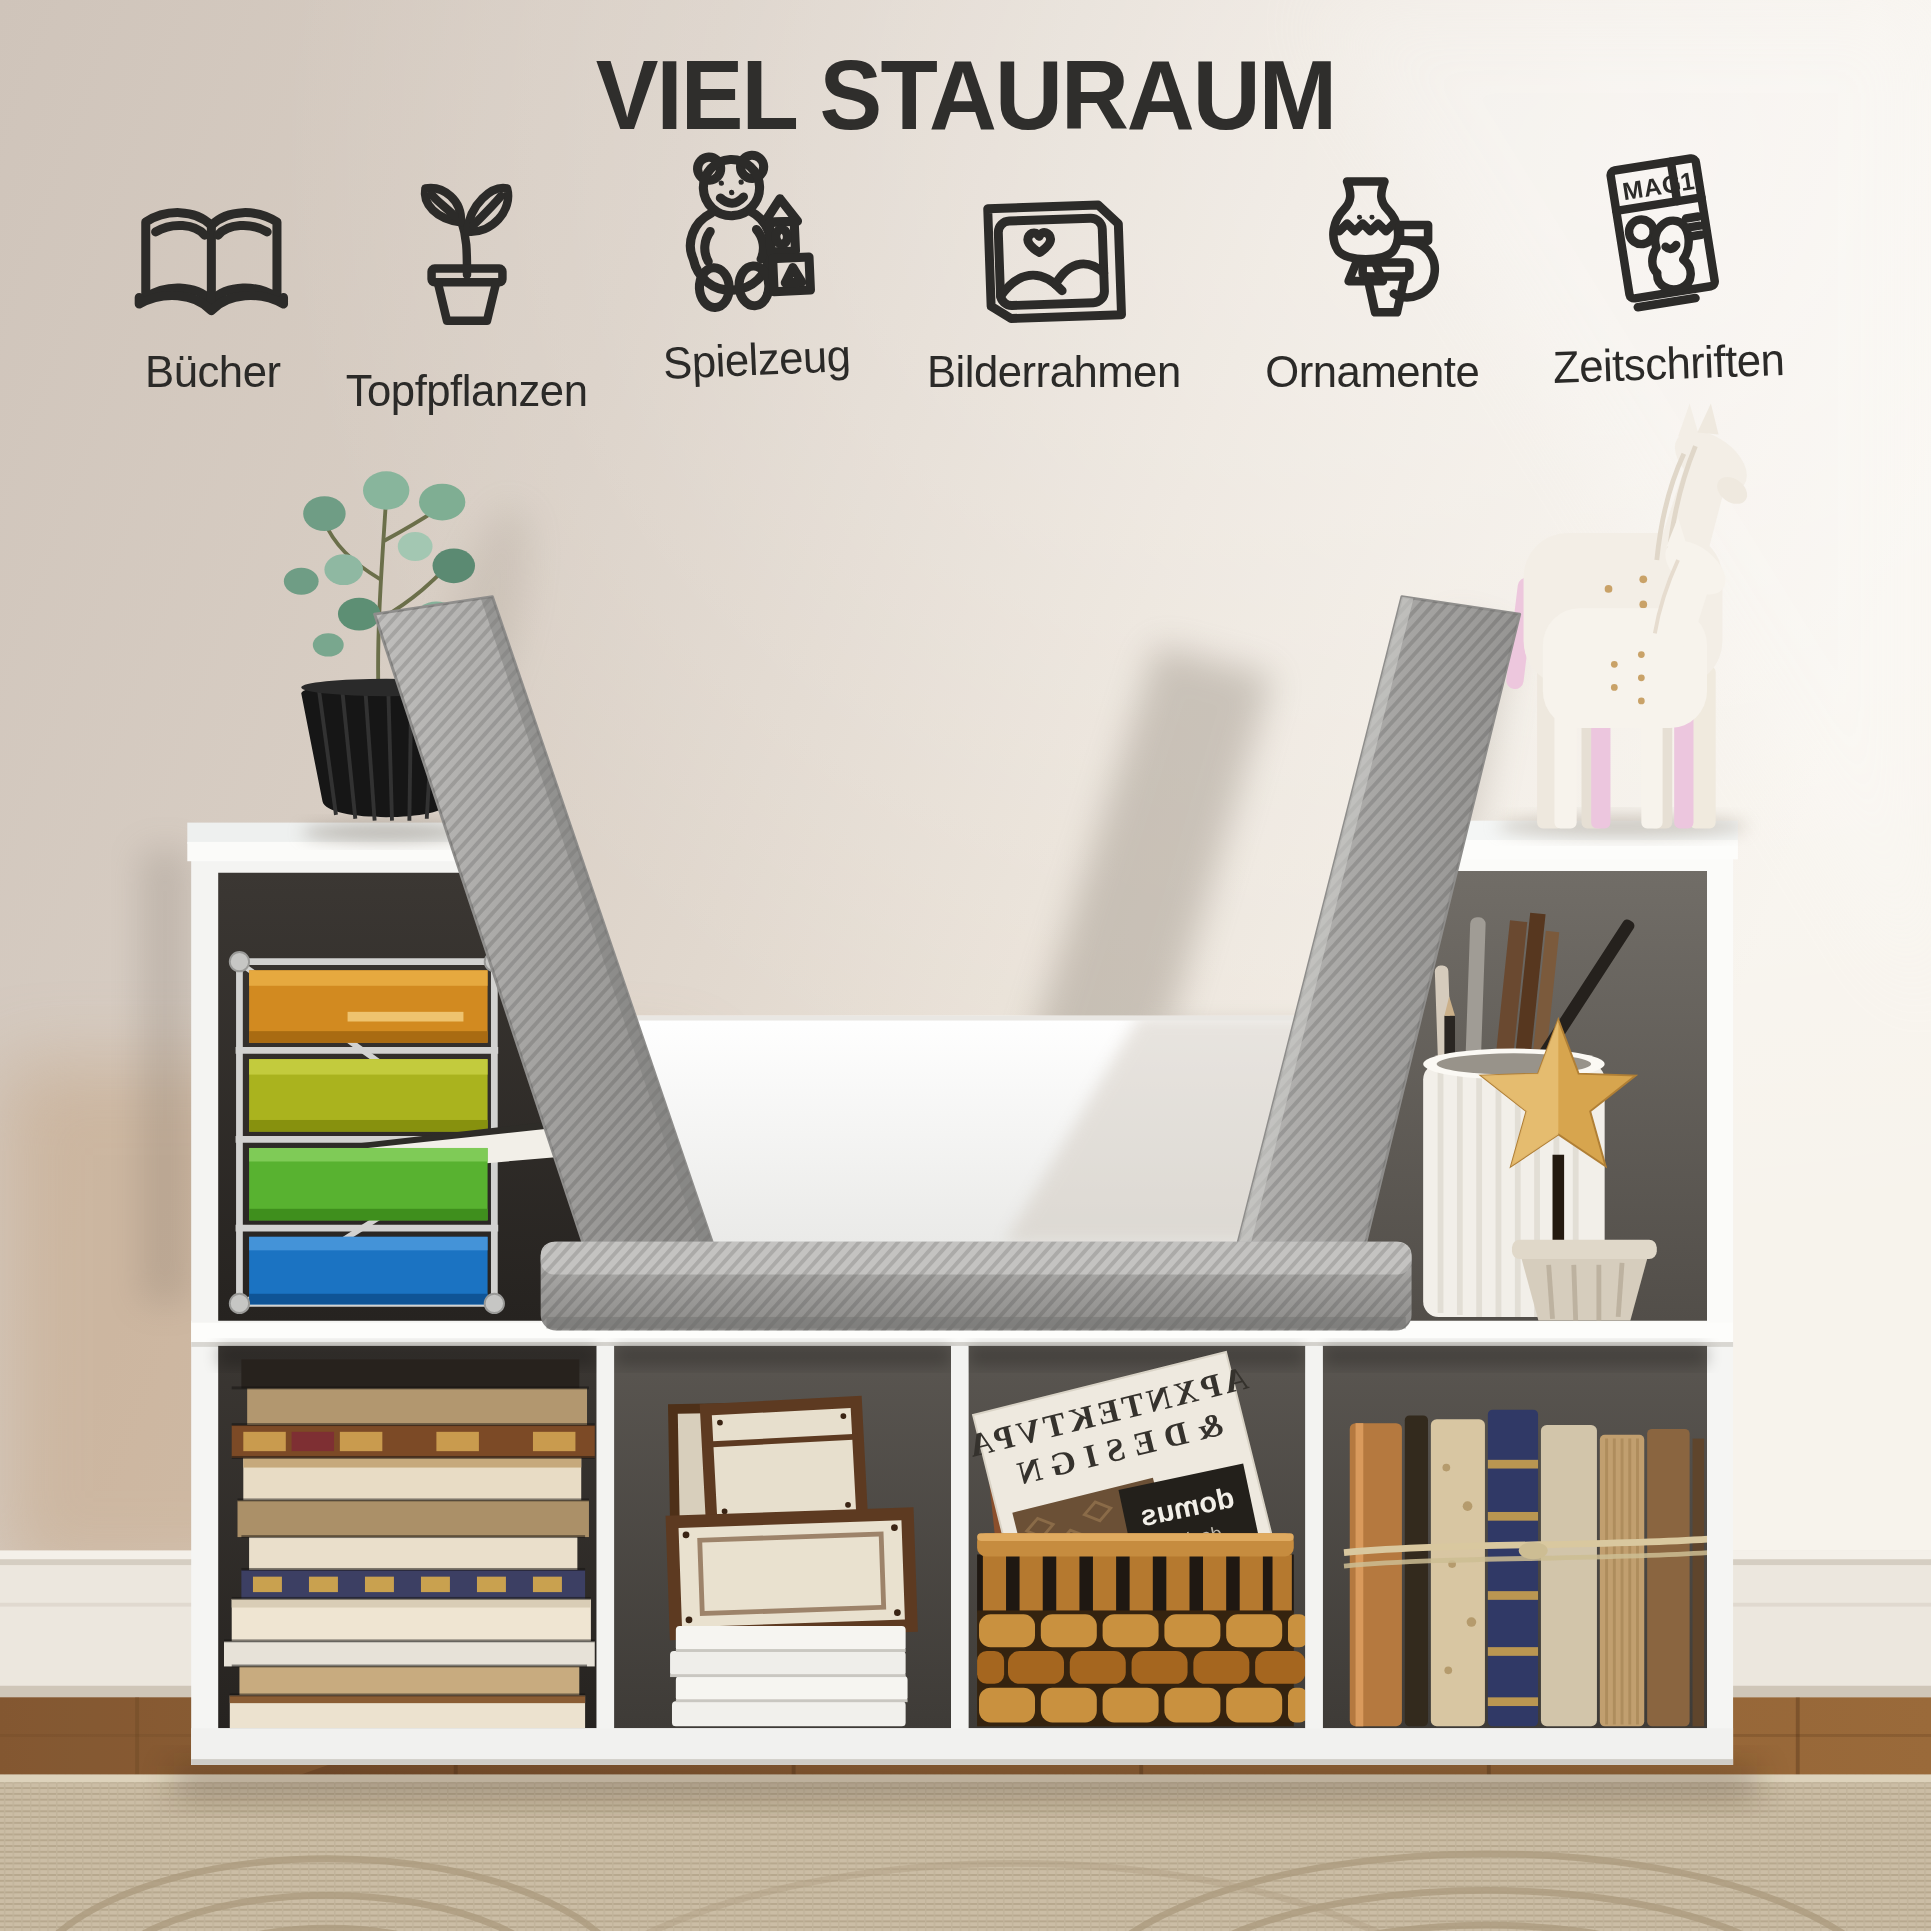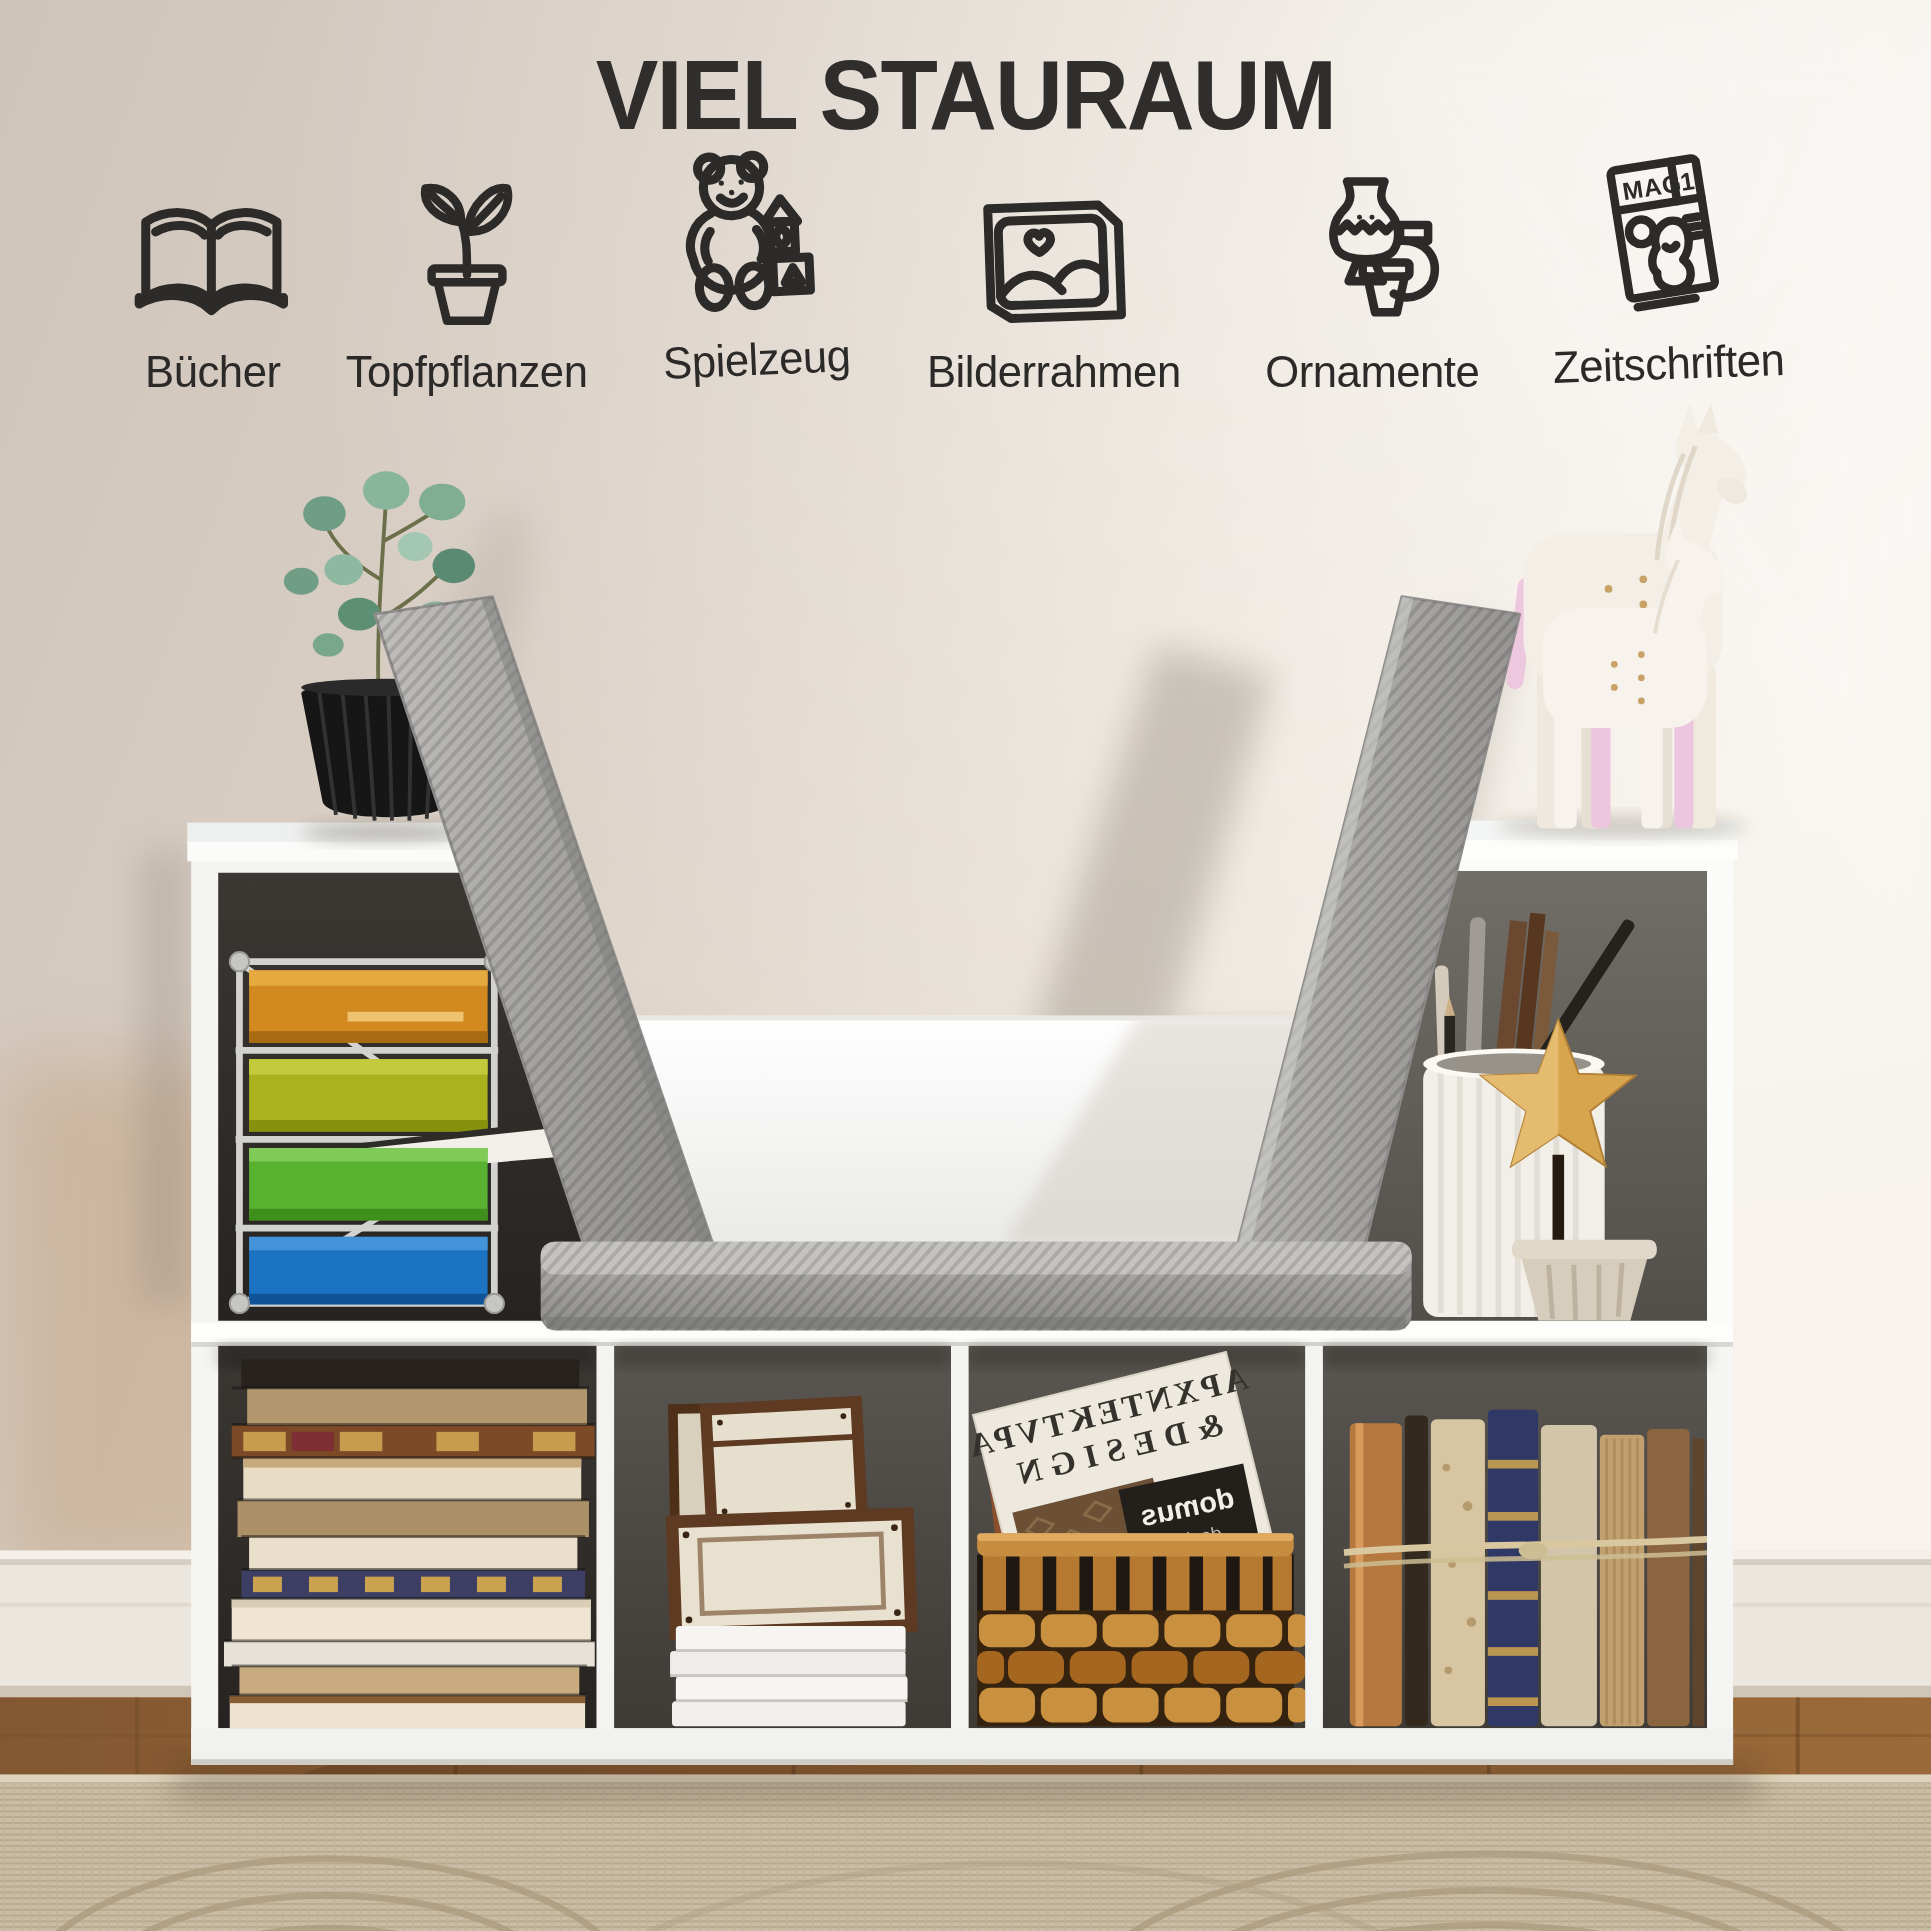--- a/index.html
+++ b/index.html
@@ -8,21 +8,21 @@
   .stage{position:relative;width:1931px;height:1931px;}
   .scene{position:absolute;left:0;top:0;width:1931px;height:1931px;display:block;}
   .page-title{position:absolute;left:0;top:42px;width:1931px;margin:0;
     text-align:center;font-size:94px;font-weight:bold;letter-spacing:-1.9px;
     color:#2f2e2c;transform:scaleY(1.04);font-family:"Liberation Sans",sans-serif;}
   .feature{position:absolute;top:153px;width:290px;display:flex;
     flex-direction:column;align-items:center;}
   .feature .iconbox{height:178px;display:flex;align-items:flex-end;justify-content:center;}
   .feature .flabel{margin-top:15.4px;font-size:45px;letter-spacing:-0.5px;color:#2b2a28;
     white-space:nowrap;transform:scaleX(.97);}
-  .f0{left:68px;}  .f1{left:322px;} .f2{left:608px;transform:rotate(-2.5deg);top:141px;}
+  .f0{left:68px;}  .f1{left:322px;gap:19px;} .f2{left:608px;transform:rotate(-2.5deg);top:141px;}
   .f3{left:909px;} .f4{left:1227px;} .f5{left:1520px;transform:rotate(-2deg);top:145px;}
   .f3 .iconbox svg{transform:rotate(-2deg);}
   .f5 .iconbox svg{transform:rotate(-7deg);}
   .icon{stroke:#2c2b29;fill:none;stroke-width:5.5;stroke-linecap:round;stroke-linejoin:round;}
   .icon text{stroke:none;fill:#2c2b29;font-weight:bold;font-family:"Liberation Sans",sans-serif;}
 </style>
 </head>
 <body>
 
 <div class="stage">

